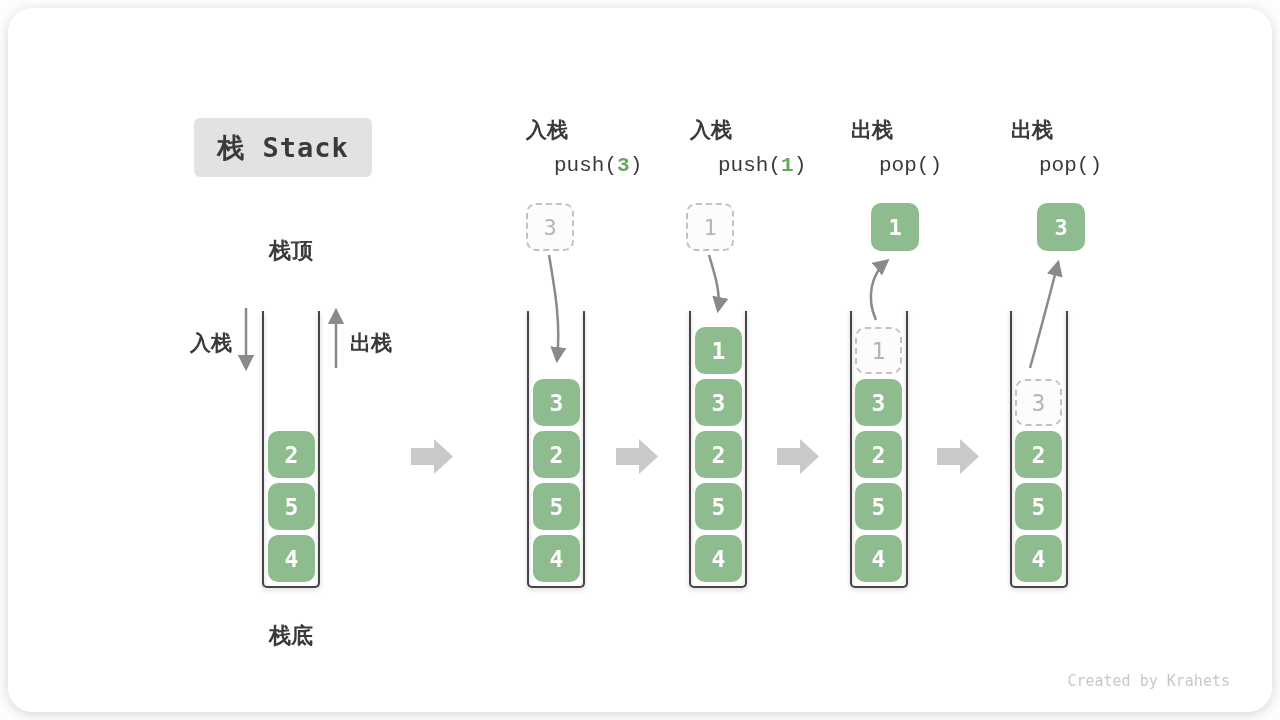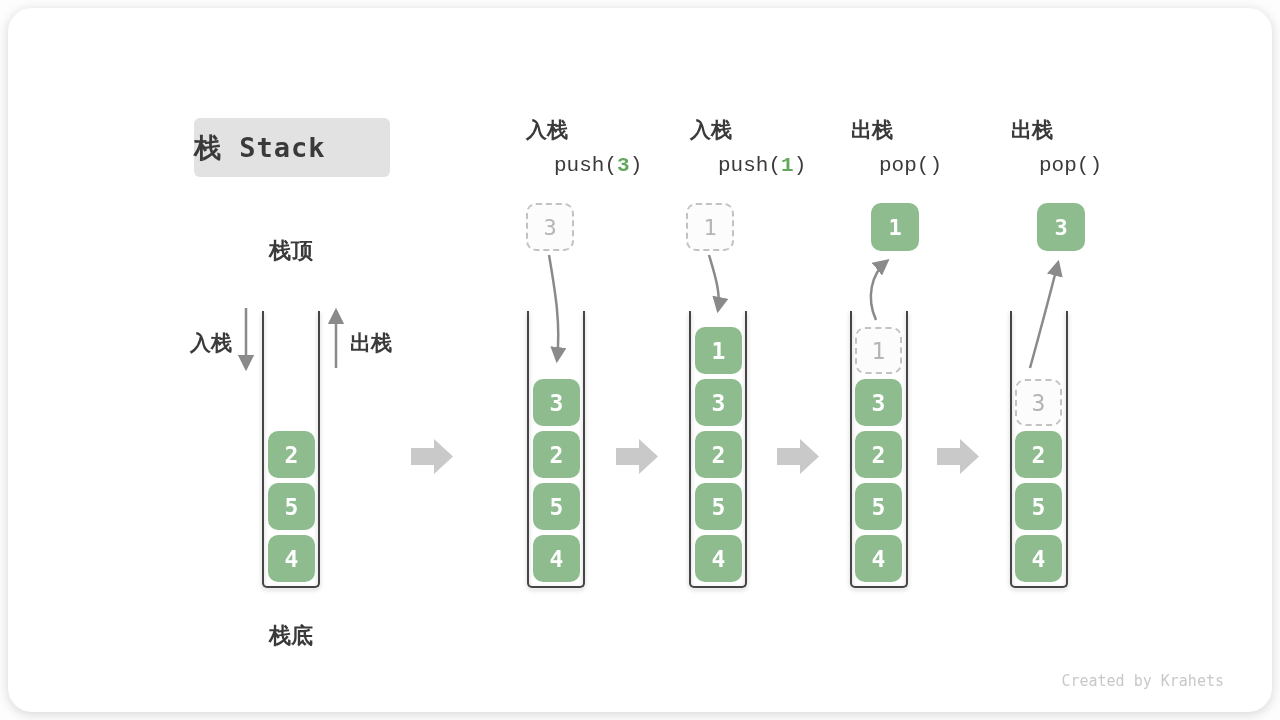--- a/index.html
+++ b/index.html
@@ -14,22 +14,22 @@
     --ghost_bg:#fcfcfc;
     --container_line:#454545;
     --credit_text:#c8c8c8;
   }
   *{margin:0;padding:0;box-sizing:border-box;}
   html,body{width:1280px;height:720px;background:#ffffff;overflow:hidden;
     font-family:"DejaVu Sans","Liberation Sans",sans-serif;}
   .canvas{position:relative;width:1280px;height:720px;background:#fdfdfd;}
   .card{position:absolute;left:8px;top:8px;right:8px;bottom:8px;background:#ffffff;
     border-radius:24px;box-shadow:0 2px 12px rgba(0,0,0,0.16);}
-  .title-badge{position:absolute;left:186px;top:110px;width:196px;height:59px;
-    background:var(--badge_bg);border-radius:6px;display:flex;align-items:center;justify-content:flex-start;}
+  .title-badge{position:absolute;left:186px;top:110px;width:178px;height:59px;
+    background:var(--badge_bg);border-radius:6px;display:flex;align-items:center;justify-content:center;}
   .title-badge span{font-family:"DejaVu Sans Mono","Liberation Mono",monospace;
     font-size:27px;font-weight:700;color:var(--dark_text);letter-spacing:1px;}
   .lbl{position:absolute;color:var(--dark_text);font-weight:700;font-size:21px;white-space:nowrap;}
   .lbl-top{left:254px;top:228px;width:58px;text-align:center;font-size:22px;}
   .lbl-bottom{left:254px;top:613px;width:58px;text-align:center;font-size:22px;}
   .lbl-push{left:182px;top:321px;}
   .lbl-pop{left:342px;top:321px;}
   .col-header{position:absolute;top:108px;}
   .col-header .op{font-size:21px;font-weight:700;color:var(--dark_text);}
   .col-header .code{margin-top:10px;font-family:Liberation Mono, monospace;
@@ -49,21 +49,21 @@
   .float-box{position:absolute;top:195px;width:48px;height:48px;border-radius:10px;
     font-family:"DejaVu Sans Mono","Liberation Mono",monospace;font-size:22px;
     display:flex;align-items:center;justify-content:center;}
   .float-box.dashed{background:var(--ghost_bg);border:2px dashed var(--ghost_border);
     color:var(--ghost_text);font-weight:500;}
   .float-box.solid{background:var(--green);color:#ffffff;font-weight:700;}
   svg.overlay{position:absolute;left:0;top:0;width:1280px;height:720px;pointer-events:none;}
   svg.overlay .arrow{fill:none;stroke:var(--grey_arrow);stroke-width:2.5;}
   svg.overlay .ah{fill:var(--grey_arrow);}
   svg.overlay .blk{fill:var(--block_arrow);}
-  .credit{position:absolute;right:48px;bottom:22px;color:var(--credit_text);
+  .credit{position:absolute;right:42px;bottom:22px;color:var(--credit_text);
     font-family:"DejaVu Sans Mono","Liberation Mono",monospace;font-size:15px;}
 </style>
 </head>
 <body>
 
 <div class="canvas">
   <div class="card">
 
     <div class="title-badge">
       <span>栈 Stack</span>

